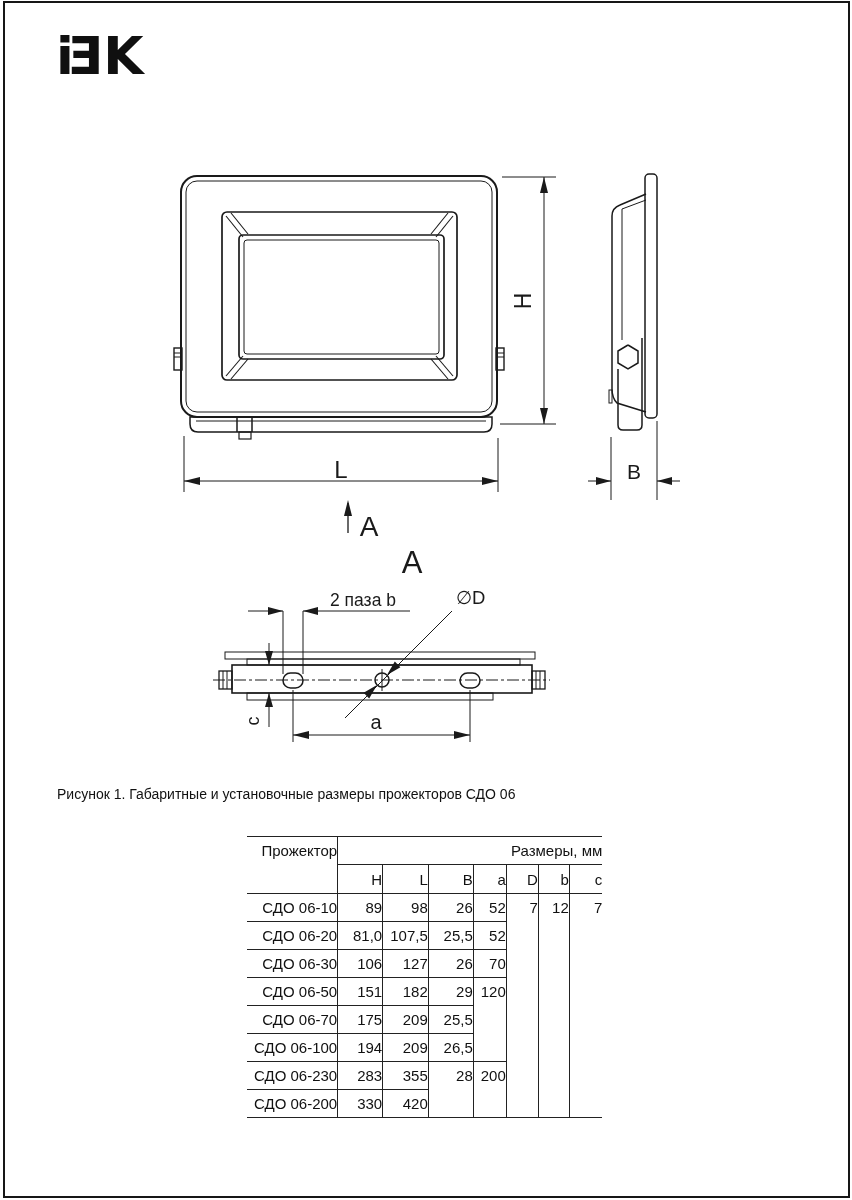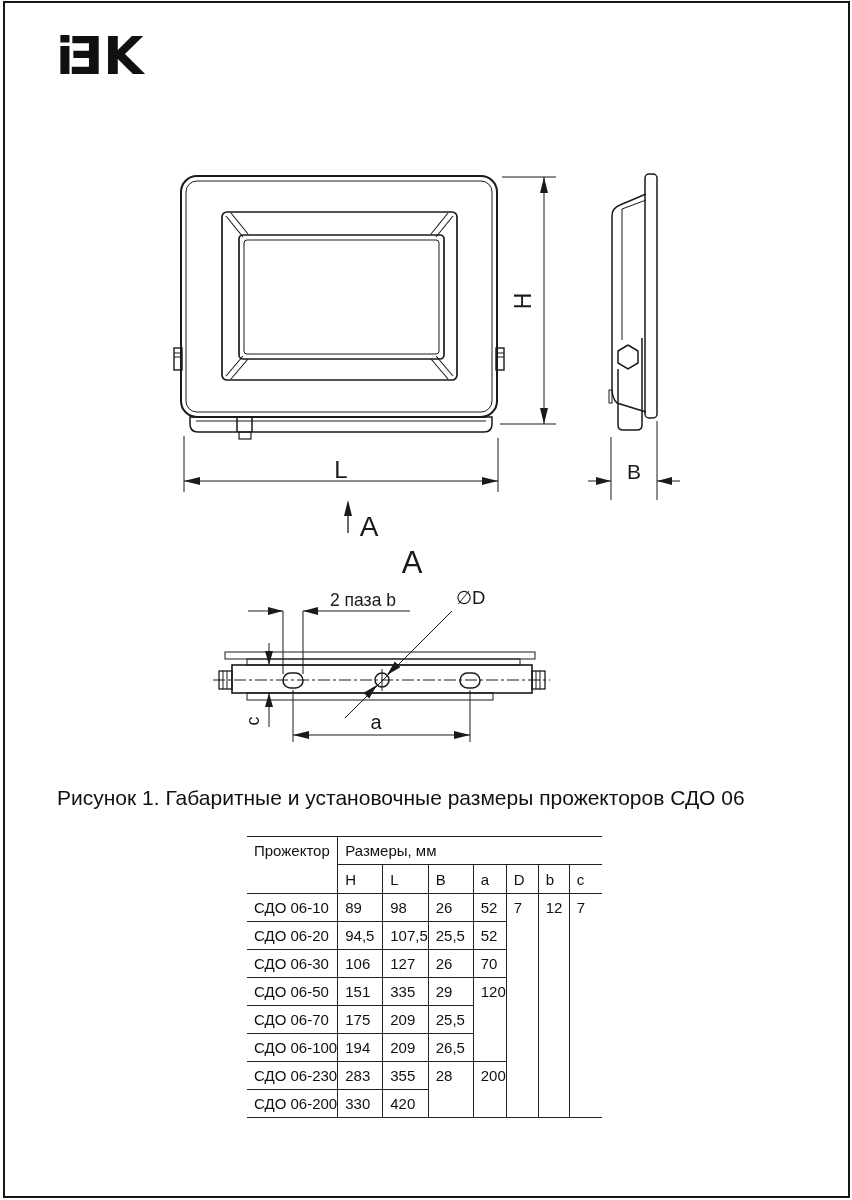--- a/index.html
+++ b/index.html
@@ -9,24 +9,24 @@
          border:2px solid #161616;pointer-events:none;}
   .logo{position:absolute;left:56px;top:30px;font-family:"DejaVu Sans",sans-serif;
         font-weight:900;font-size:52px;line-height:1;letter-spacing:-3px;color:#101010;}
   .logo .flip{display:inline-block;transform:scaleX(-1);}
   .drawing{position:absolute;left:0;top:0;}
   .drawing path,.drawing rect,.drawing line,.drawing circle,.drawing polyline
         {fill:none;stroke:#1a1a1a;}
   .drawing polygon{fill:#1a1a1a;stroke:none;}
   .drawing text{fill:#1a1a1a;stroke:none;font-family:"Liberation Sans",sans-serif;}
   .wfill{fill:#ffffff;}
-  .caption{position:absolute;left:57px;top:786px;font-size:21px;color:#111;}
+  .caption{position:absolute;left:57px;top:786px;font-size:14px;color:#111;}
   .dims{position:absolute;left:247px;top:836px;border-collapse:collapse;
         table-layout:fixed;font-size:15px;color:#111;}
-  .dims th,.dims td{border:1px solid #222;font-weight:normal;text-align:left;
+  .dims th,.dims td{border:1px solid #222;font-weight:normal;text-align:right;
         padding:0 0 0 7px;box-sizing:border-box;white-space:nowrap;
         vertical-align:middle;height:28px;}
   .dims thead tr:nth-child(2) th{height:29px;}
   .dims .nl{border-left:none;}
   .dims .nr{border-right:none;}
   .dims .c1{vertical-align:top;padding-top:5px;}
   .dims td.span{vertical-align:top;padding-top:5px;}
 </style>
 </head>
 <body>
@@ -205,36 +205,36 @@
         <td>89</td>
         <td>98</td>
         <td>26</td>
         <td>52</td>
         <td rowspan="8" class="span">7</td>
         <td rowspan="8" class="span">12</td>
         <td rowspan="8" class="span nr">7</td>
       </tr>
       <tr>
         <td class="nl">СДО 06-20</td>
-        <td>94,5</td>
+        <td>81,0</td>
         <td>107,5</td>
         <td>25,5</td>
         <td>52</td>
       </tr>
       <tr>
         <td class="nl">СДО 06-30</td>
         <td>106</td>
         <td>127</td>
         <td>26</td>
         <td>70</td>
       </tr>
       <tr>
         <td class="nl">СДО 06-50</td>
         <td>151</td>
-        <td>335</td>
+        <td>182</td>
         <td>29</td>
         <td rowspan="3" class="span">120</td>
       </tr>
       <tr>
         <td class="nl">СДО 06-70</td>
         <td>175</td>
         <td>209</td>
         <td>25,5</td>
       </tr>
       <tr>

